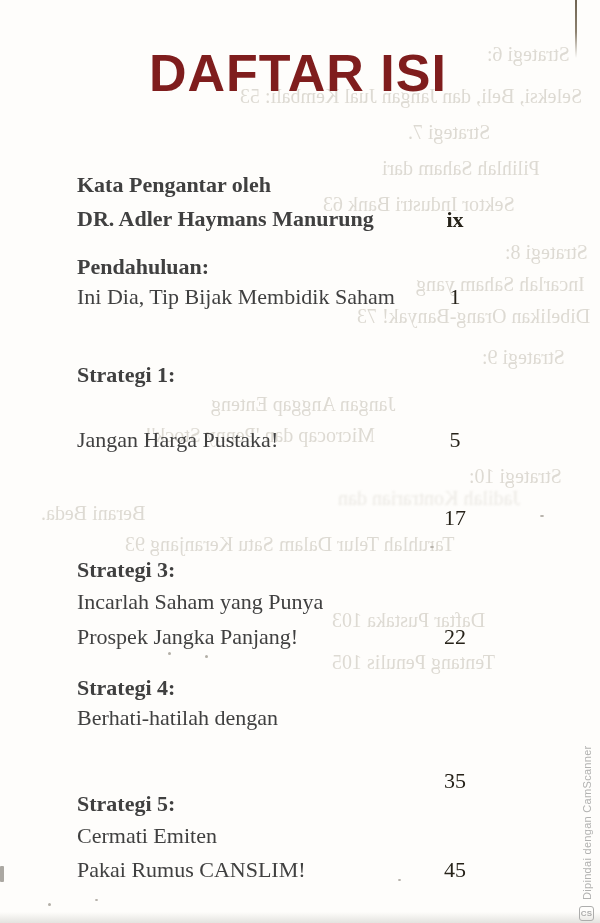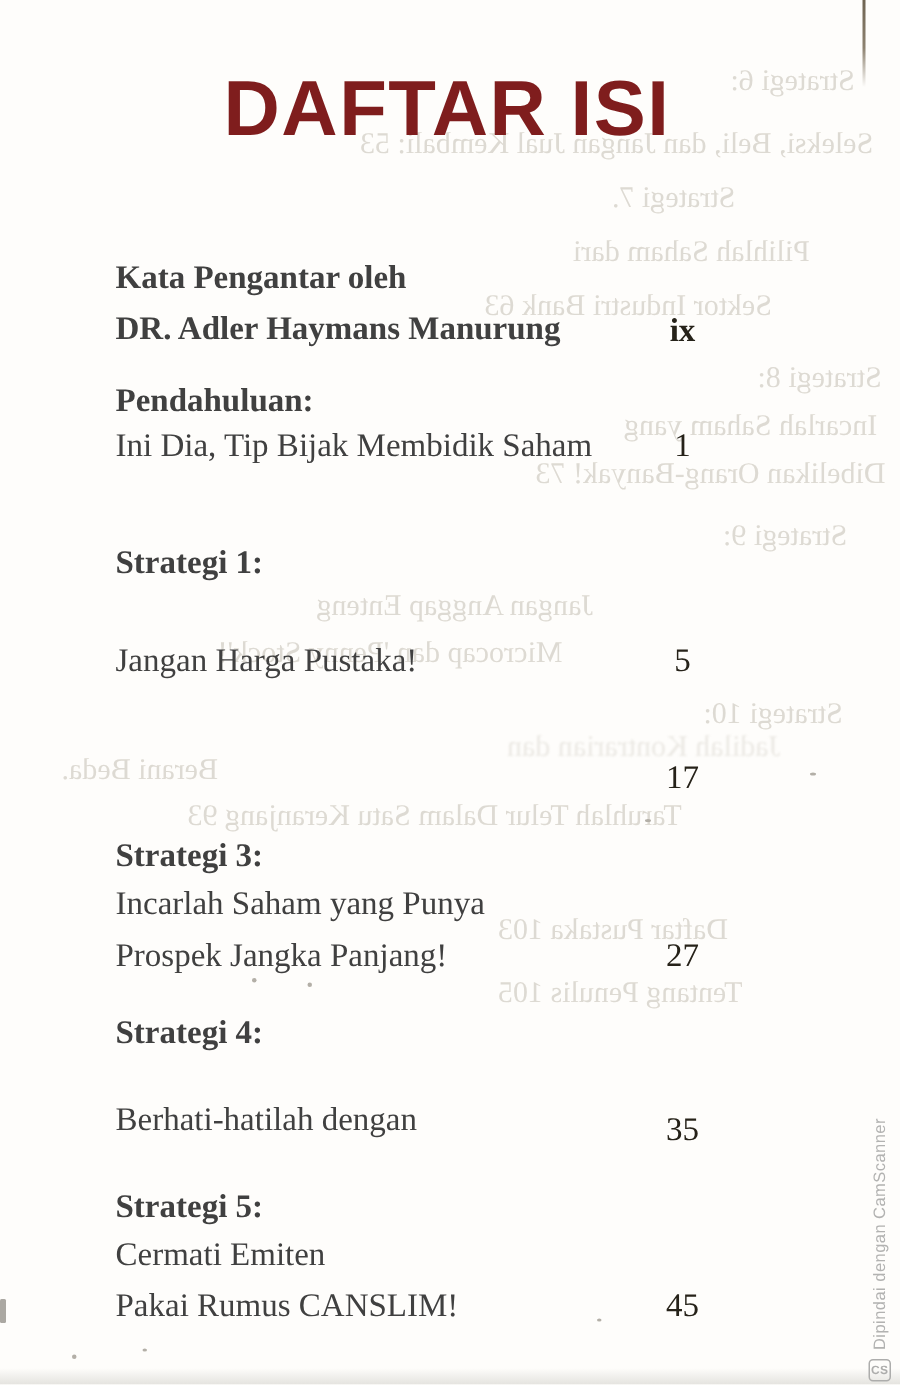--- a/index.html
+++ b/index.html
@@ -73,25 +73,25 @@
 
   <div class="line bold" style="top:362px;text-align:center;">Strategi 1:</div>
   <div class="line" style="top:427px;">Jangan Harga Pustaka!</div>
   <div class="pagenum" style="top:427px;">5</div>
 
   <div class="pagenum" style="top:505px;">17</div>
 
   <div class="line bold" style="top:557px;">Strategi 3:</div>
   <div class="line" style="top:589px;">Incarlah Saham yang Punya</div>
   <div class="line" style="top:624px;">Prospek Jangka Panjang!</div>
-  <div class="pagenum" style="top:624px;">27</div>
+  <div class="pagenum" style="top:624px;">22</div>
 
   <div class="line bold" style="top:675px;">Strategi 4:</div>
-  <div class="line" style="top:705px;margin-top:28px;">Berhati-hatilah dengan</div>
-  <div class="pagenum" style="top:740px;font-family:Liberation Serif, serif;">35</div>
+  <div class="line" style="top:705px;">Berhati-hatilah dengan</div>
+  <div class="pagenum" style="top:768px;font-family:Liberation Serif, serif;">35</div>
 
   <div class="line bold" style="top:791px;">Strategi 5:</div>
   <div class="line" style="top:823px;">Cermati Emiten</div>
   <div class="line" style="top:857px;">Pakai Rumus CANSLIM!</div>
   <div class="pagenum" style="top:857px;">45</div>
 
   <div class="edge-line"></div>
   <div class="bottom-strip"></div>
   <div class="left-tick"></div>
   <div class="speck" style="left:168px;top:652px;width:3px;height:3px;"></div>

